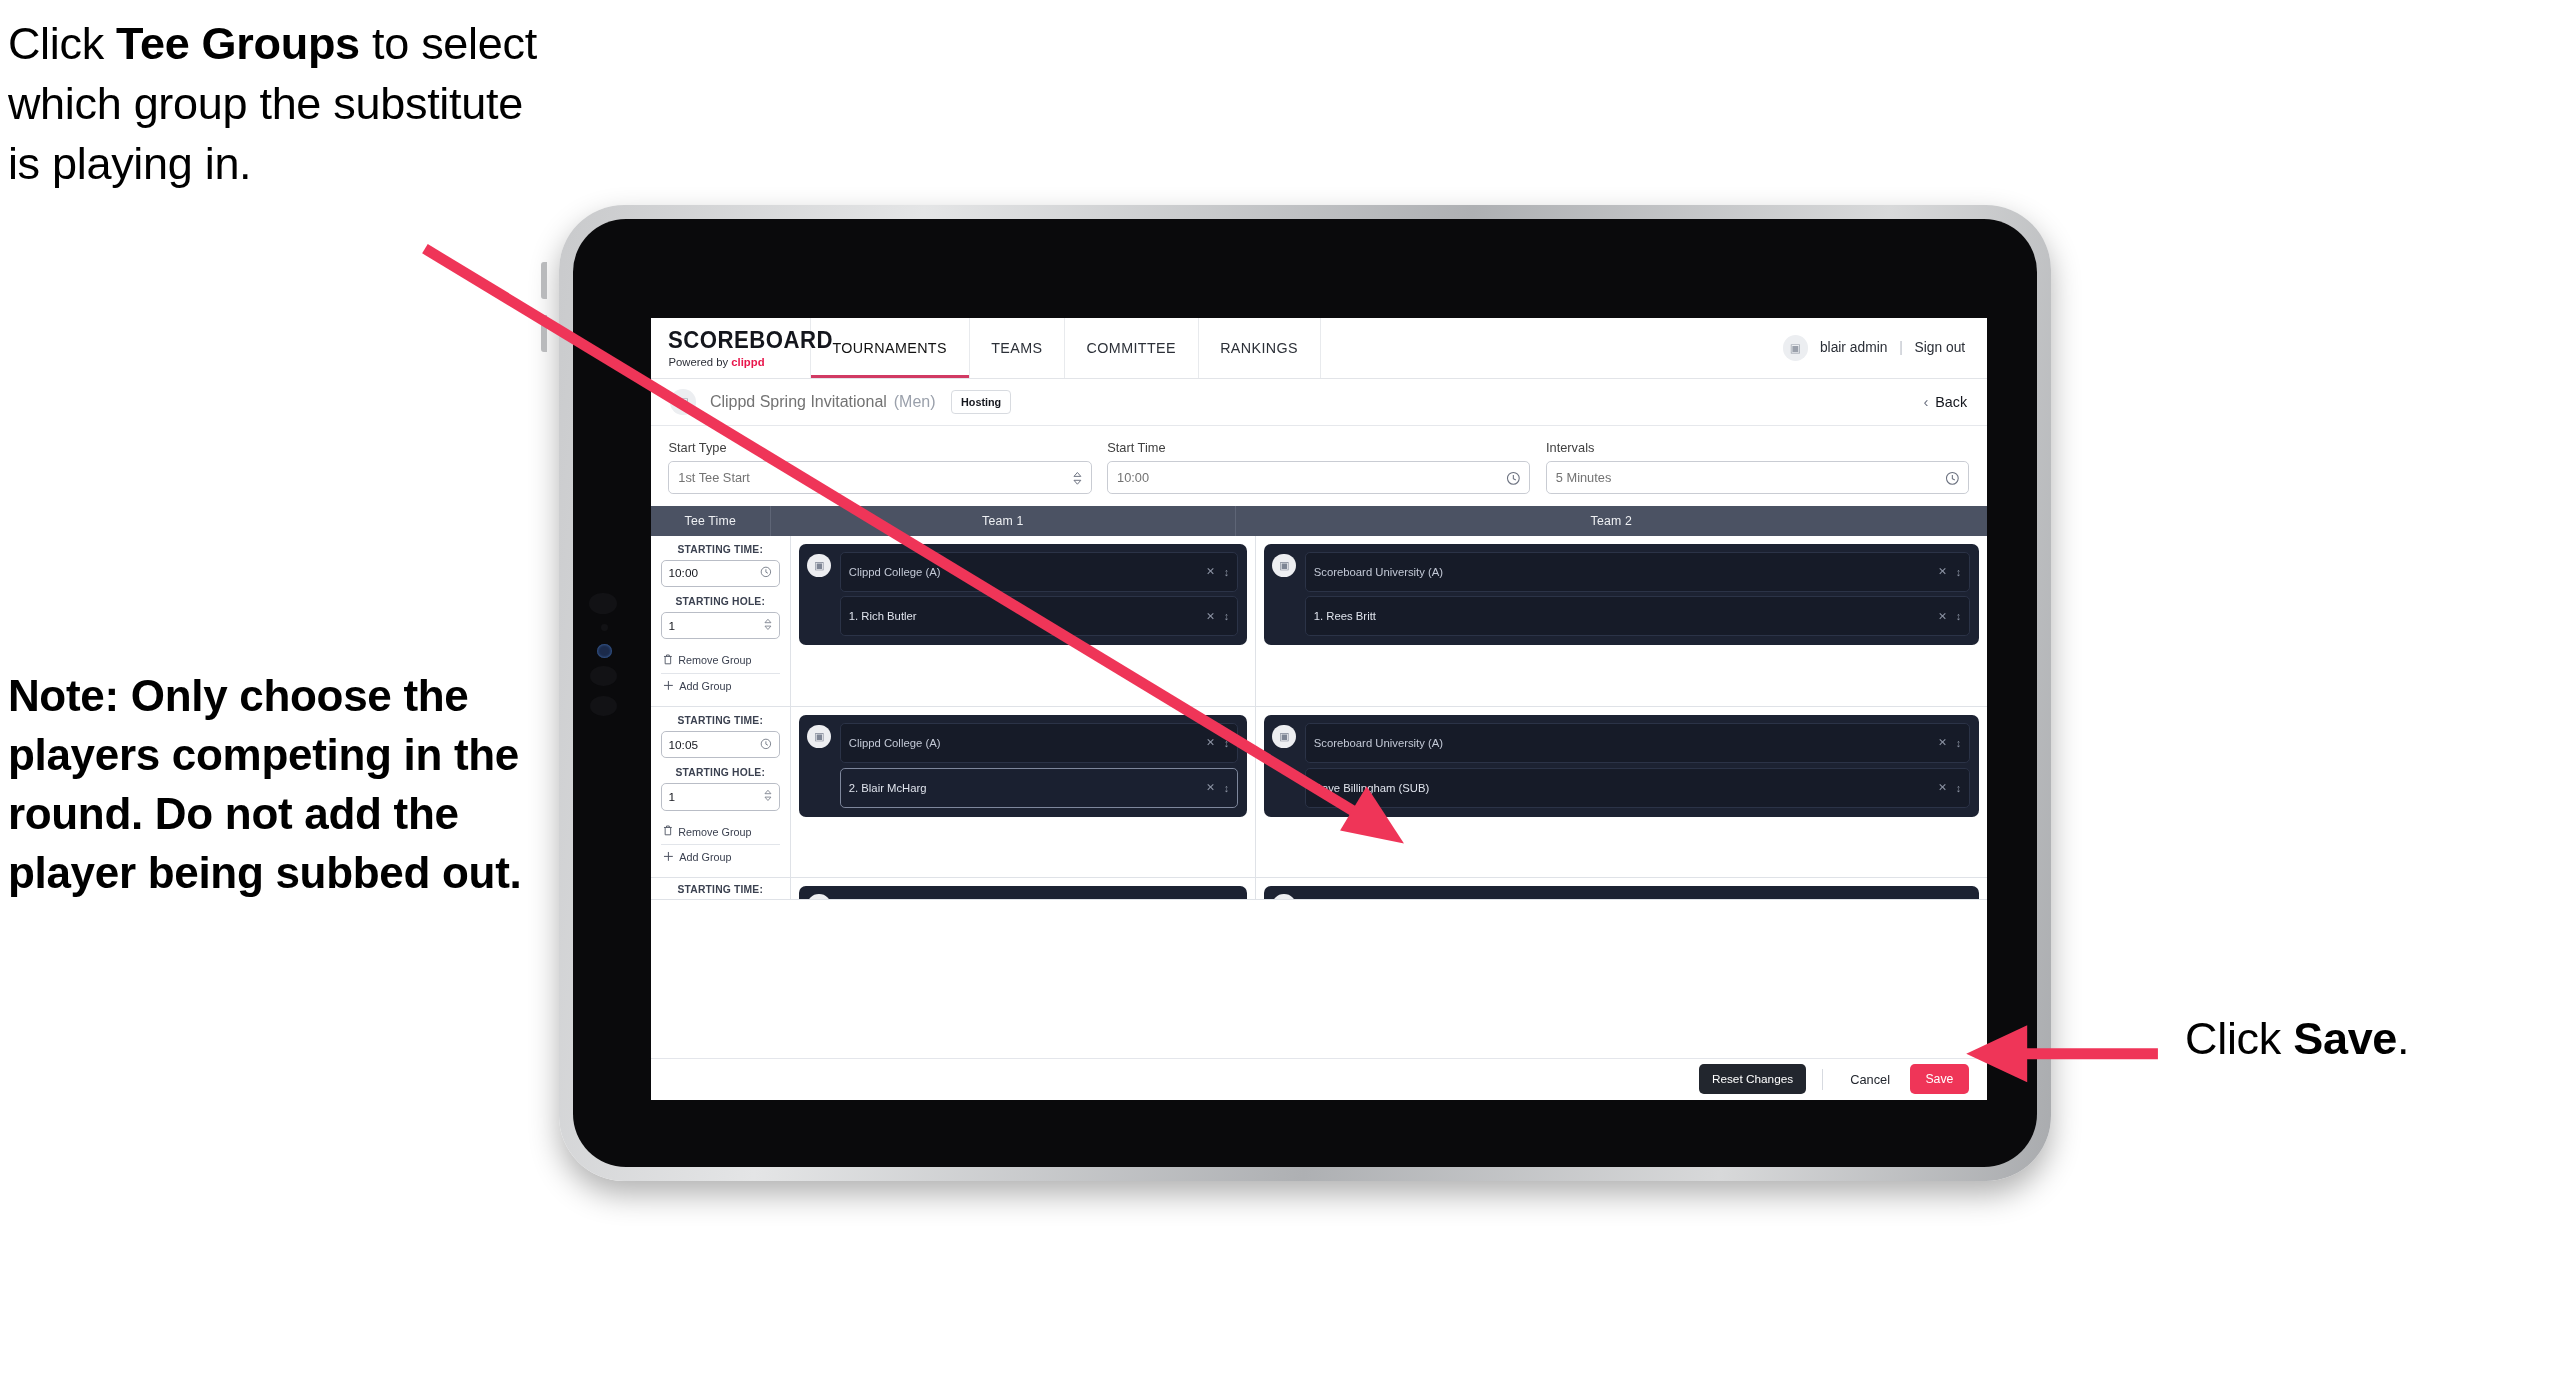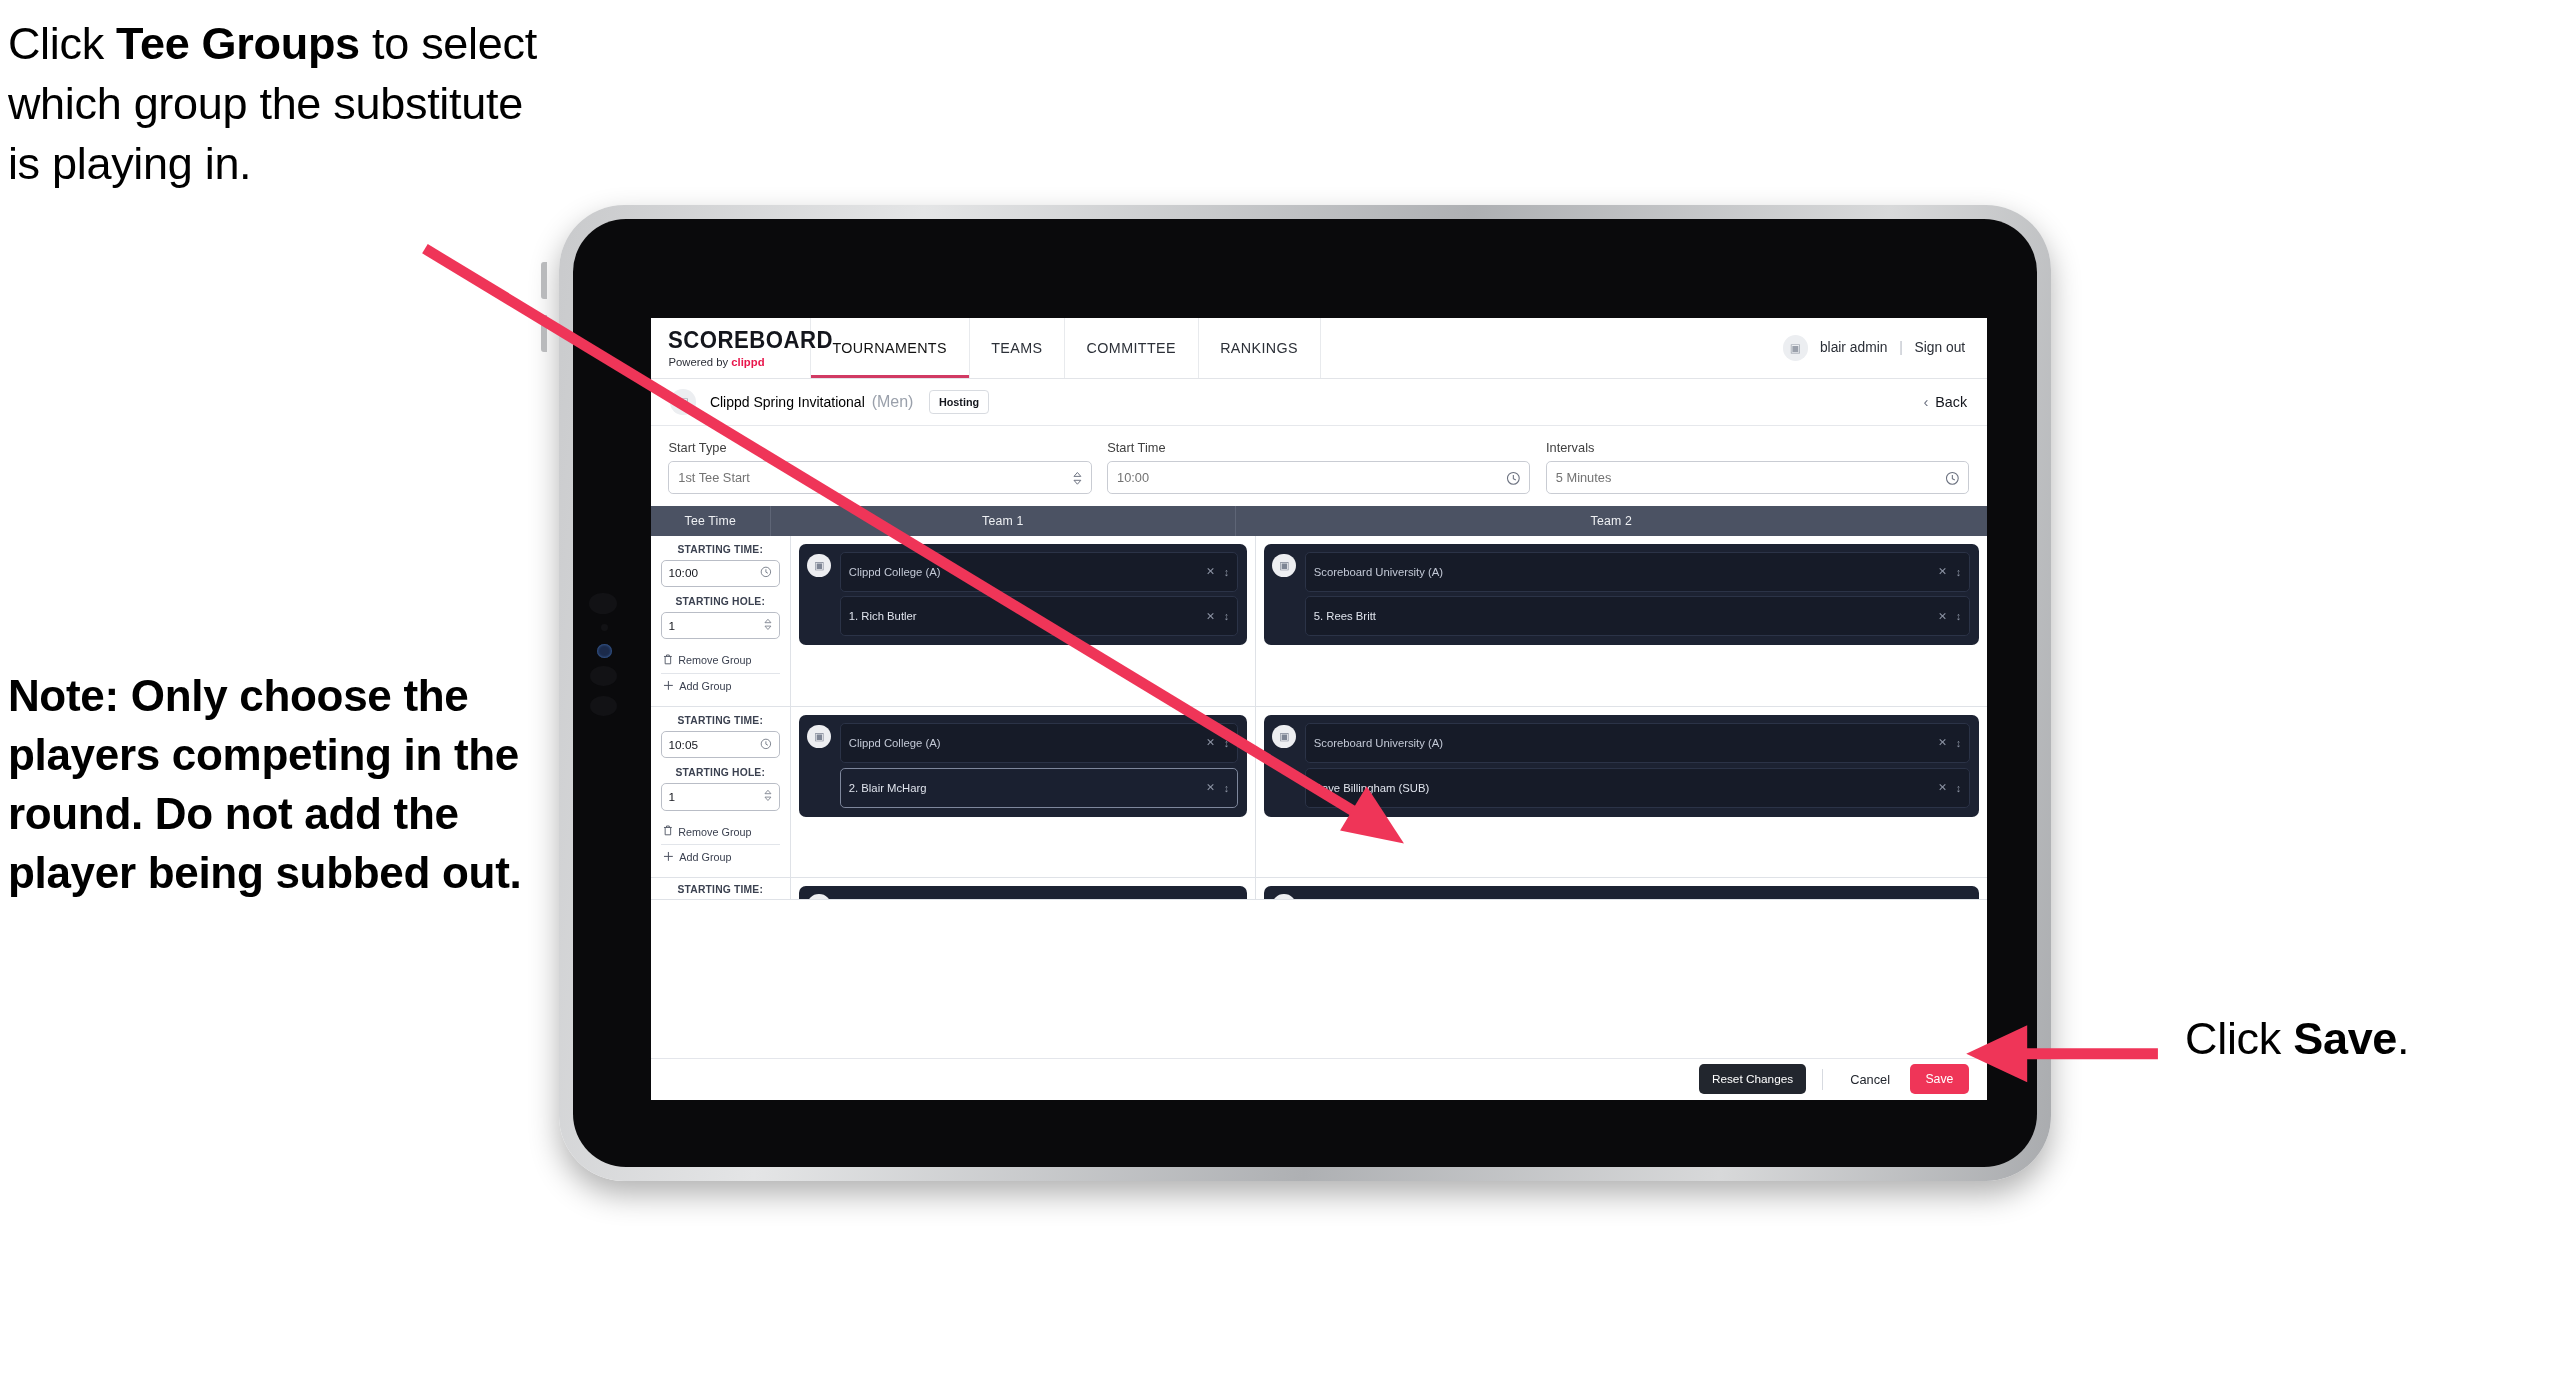--- a/index.html
+++ b/index.html
@@ -96,21 +96,21 @@
   .nav-user { font-size: 13.8px; color:#2b2f37; }
   .nav-sep { color:#b9bec7; font-size:13.8px; }
   .nav-signout { font-size: 13.8px; color:#2b2f37; cursor:pointer; }
 
   
   .subhead {
     height: 47px; display:flex; align-items:center; padding: 0 19.7px;
     border-bottom: 1px solid #e6e8ec; background:#fff;
   }
   .subhead .avatar-sm { margin-right: 13.8px; }
-  .tourn-name { font-size: 14px; color:#000000; }
+  .tourn-name { font-size: 16px; color:#737373; }
   .tourn-gender { font-size: 16px; color:#9aa0ab; margin-left: 6.9px; }
   .hosting-badge {
     margin-left: 15.7px; font-size: 10.8px; font-weight:700; color:#14161d;
     border:1px solid #d8dbe0; border-radius:3.9px; padding: 4.9px 8.8px; background:#fff;
   }
   .back-btn {
     margin-left:auto; font-size:14.3px; color:#14161d; display:flex; align-items:center; gap:6.9px; cursor:pointer;
   }
   .back-btn .chev { color:#6b7180; font-size:14.7px; }
 
@@ -372,21 +372,21 @@
                 <div class="gc-avatar">▣</div>
                 <div class="gc-rows">
                   <div class="gc-row">
                     <span class="nm">Scoreboard University (A)</span>
                     <span class="icons">
                       <span>✕</span>
                       <span>↕</span>
                     </span>
                   </div>
                   <div class="gc-row player">
-                    <span class="nm">5. Rees Britt</span>
+                    <span class="nm">1. Rees Britt</span>
                     <span class="icons">
                       <span>✕</span>
                       <span>↕</span>
                     </span>
                   </div>
                 </div>
               </div>
             </div>
           </div>
 

